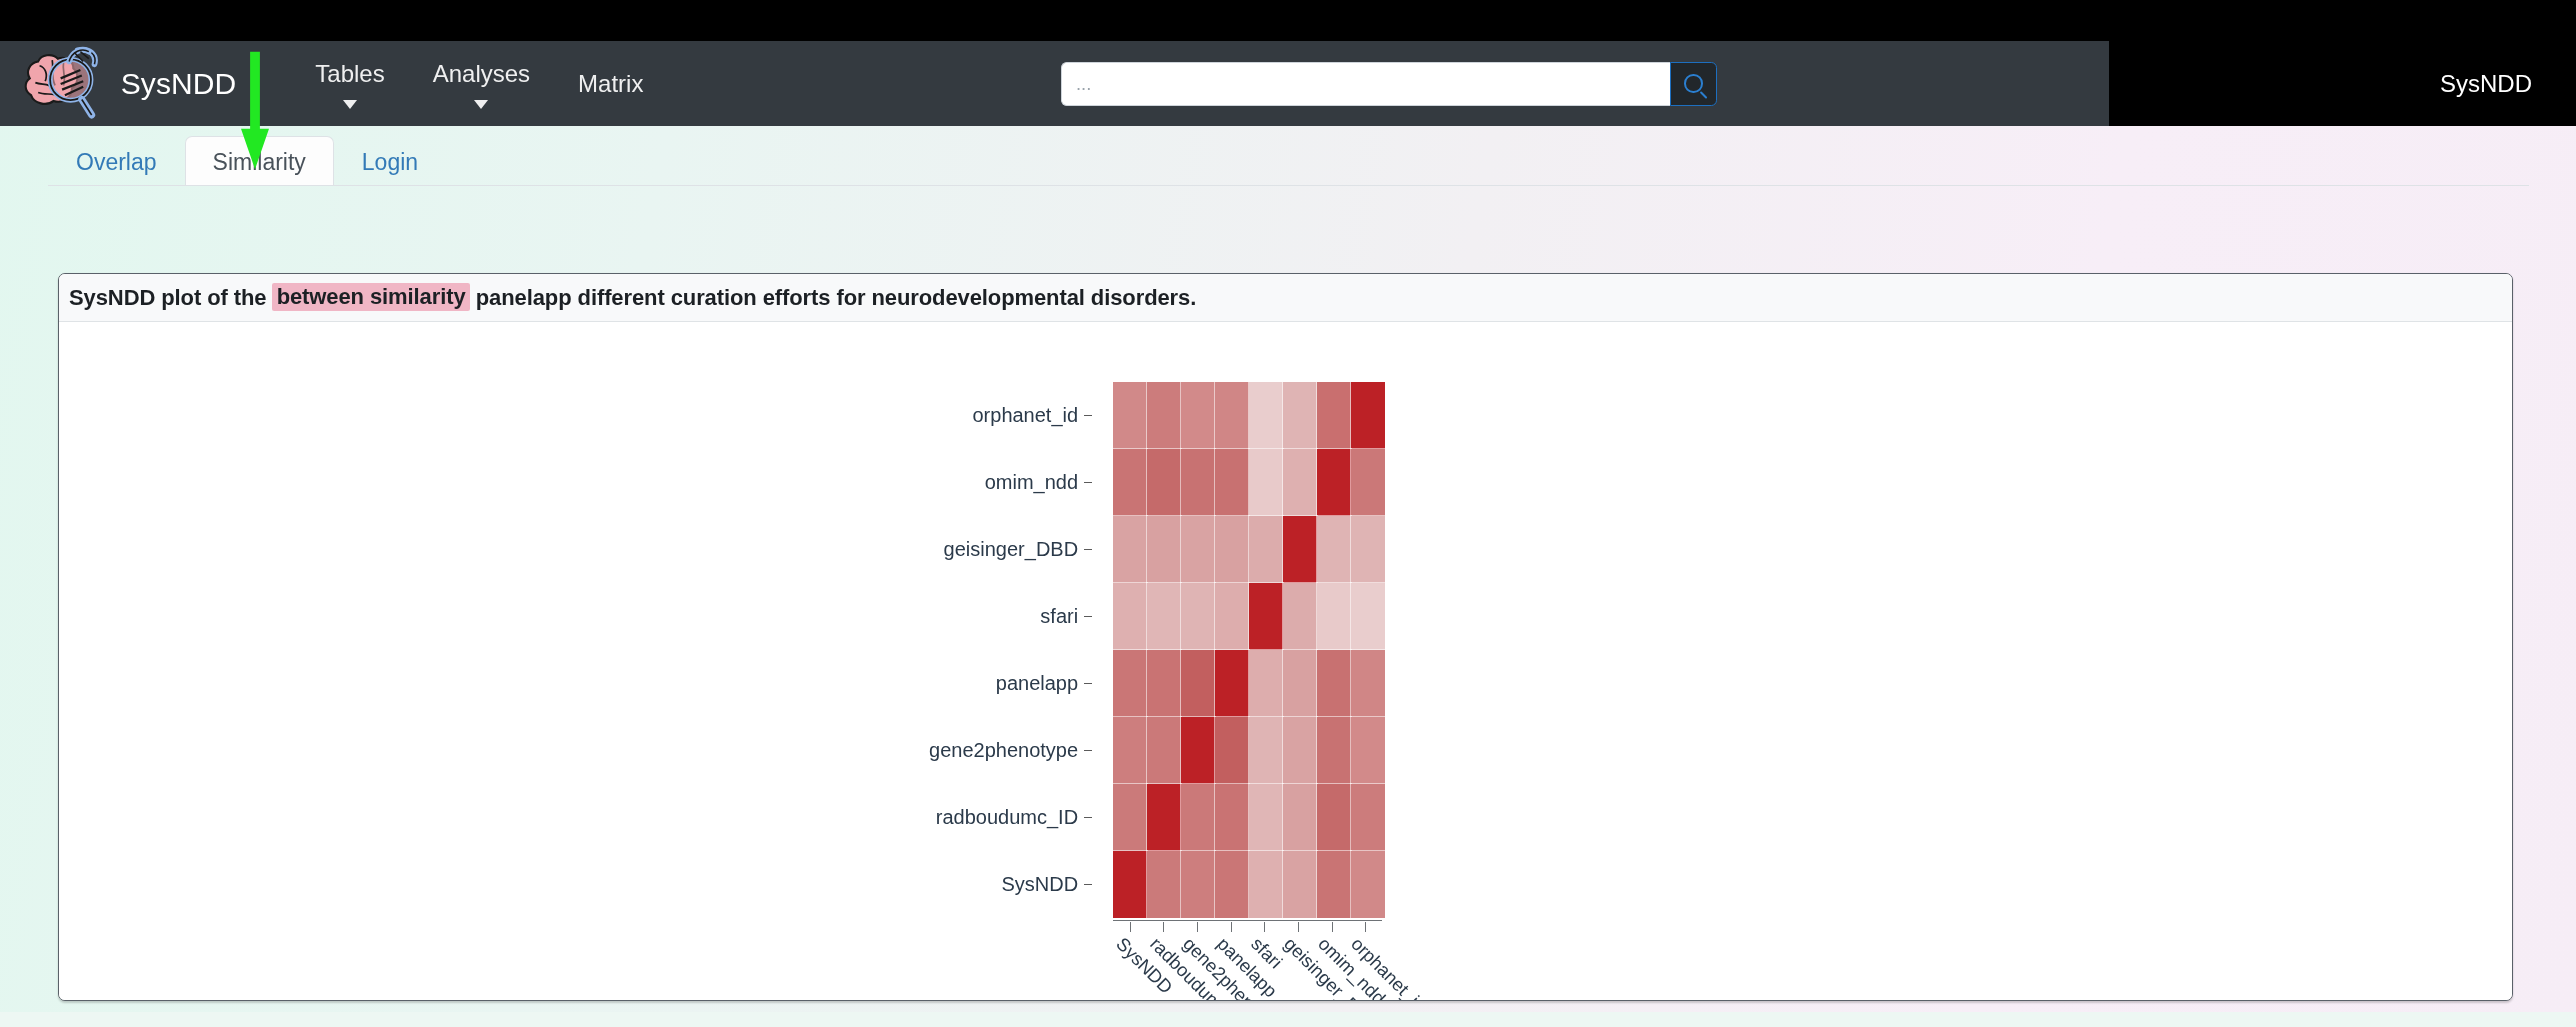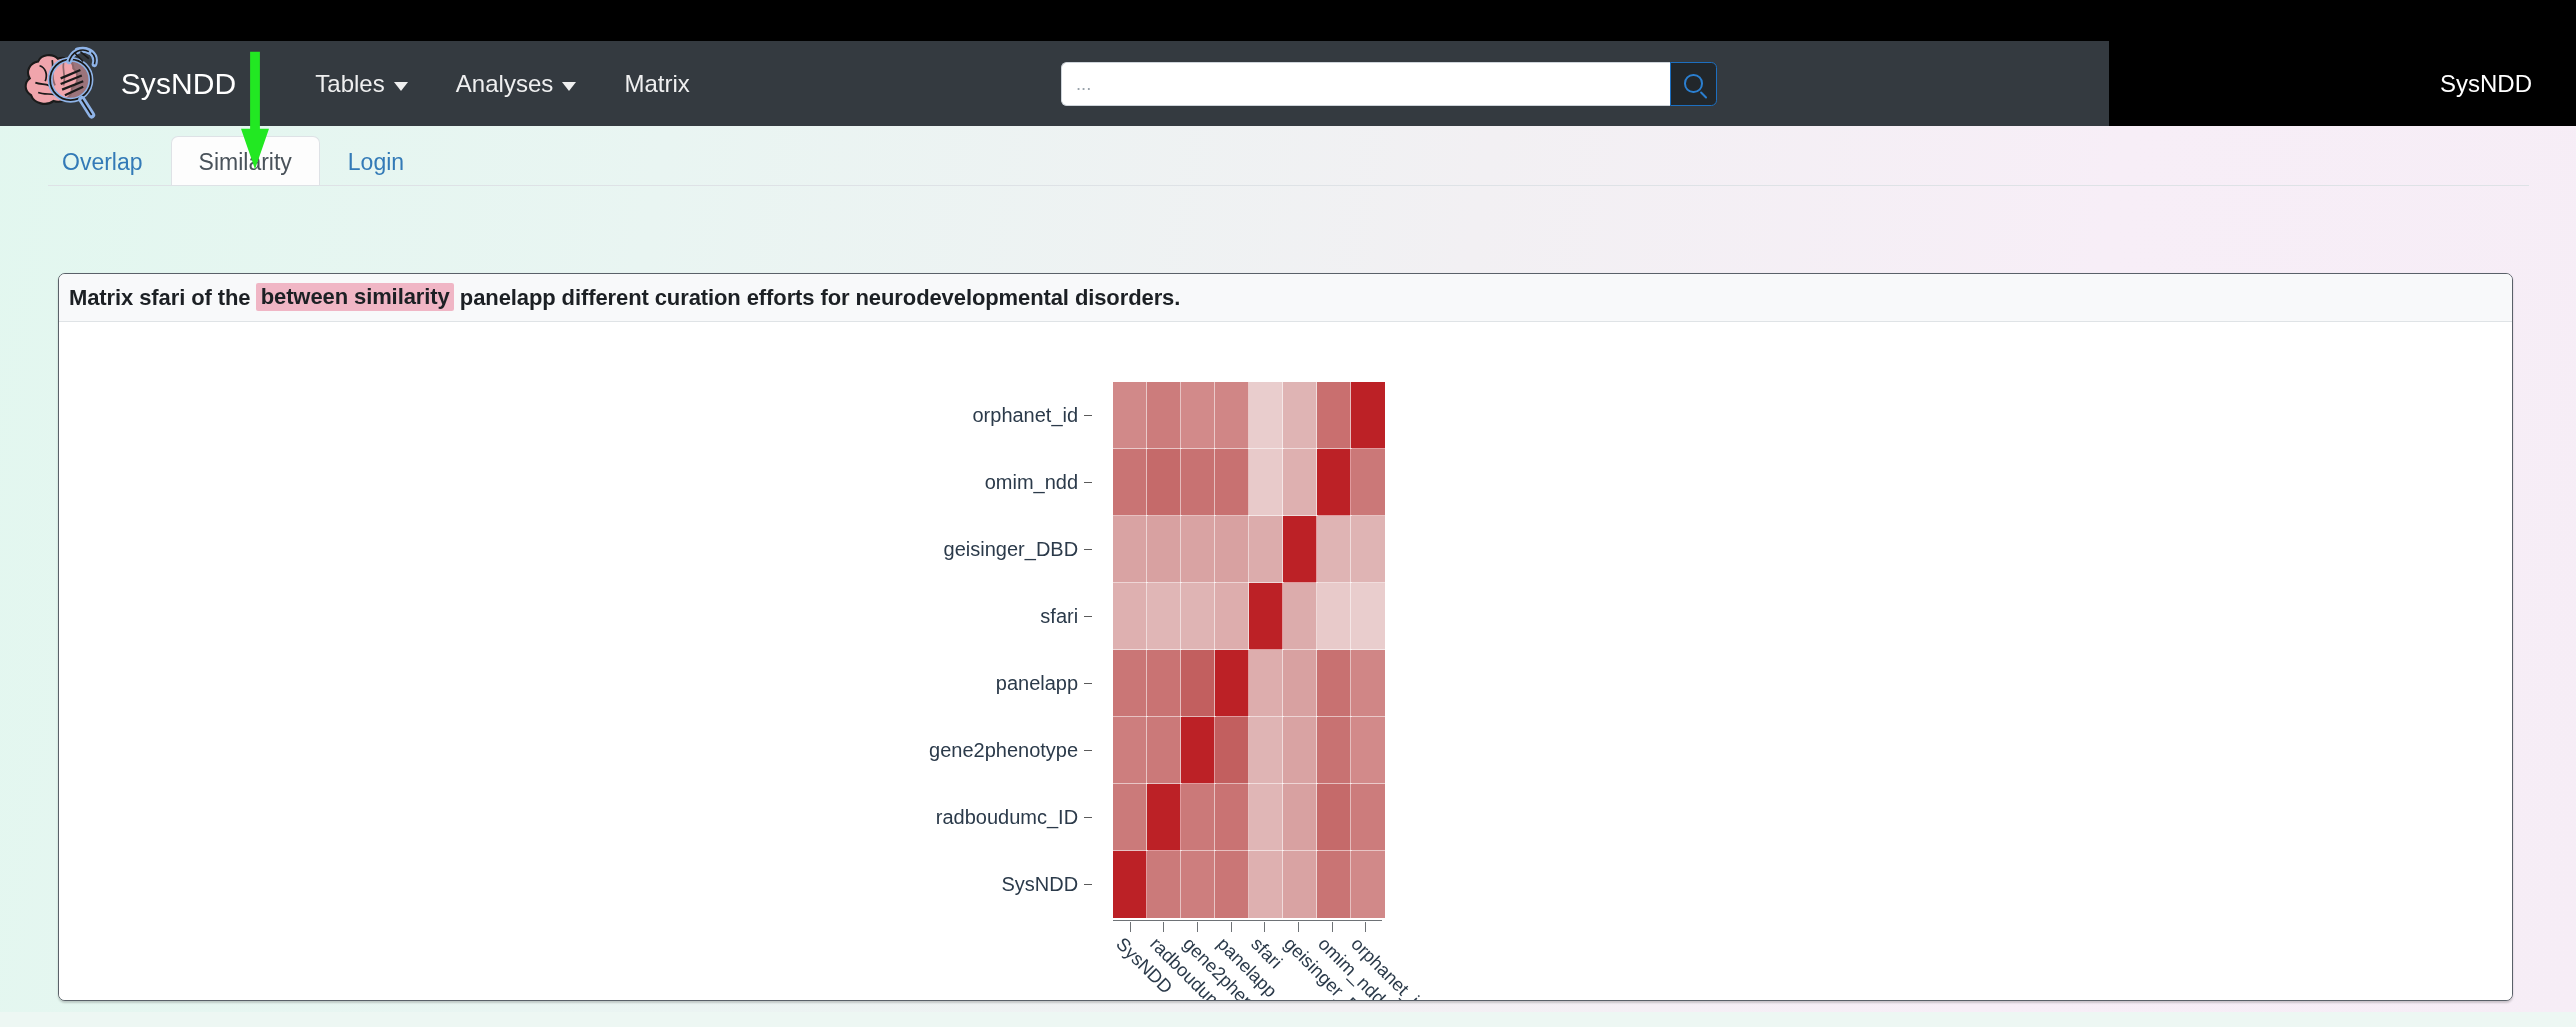--- a/index.html
+++ b/index.html
@@ -43,21 +43,21 @@
   .brand-logo { width: 91px; height: 76px; position: relative; display:block; }
   .brand-text {
     color: #fff; font-size: 30px; font-weight: 400; letter-spacing: 0.1px;
     white-space: nowrap;
   }
 
   .nav-links { display: flex; align-items: center; margin-left: 55px; gap: 0; z-index:3; }
   .nav-link {
     color: rgba(255,255,255,.92); font-size: 24px; padding: 10px 24px;
     white-space: nowrap; display: flex; align-items: center; gap: 9.2px;
-    text-decoration: none; cursor: pointer;
+    text-decoration: none; cursor: pointer; flex-direction: column;
   }
   .caret {
     width: 0; height: 0; border-left: 7.8px solid transparent;
     border-right: 7.8px solid transparent; border-top: 9.2px solid rgba(255,255,255,.92);
     display: inline-block; position: relative; top: 2.8px;
   }
 
   .search-wrap {
     position: absolute; left: 1061px; top: 50%; transform: translateY(-50%);
     display: flex; z-index: 3;
@@ -90,21 +90,21 @@
 
   
   .annot-arrow {
     position: absolute; left: 241px; top: 51px; width: 28px; height: 119px;
     z-index: 9; pointer-events: none;
   }
 
   
   .tabs {
     position: absolute; left: 0; top: 126px; width: 2576px; height: 59px;
-    display: flex; align-items: flex-end; padding-left: 34px;
+    display: flex; align-items: flex-end; padding-left: 48px;
   }
   .tab {
     font-size: 23px; color: #337ab7; padding: 14px 27px 12px 27px;
     border: 0.7px solid transparent; border-bottom: none; cursor: pointer;
     border-radius: 7px 7px 0 0; line-height: 1; position: relative; top: 0.7px;
   }
   .tab.active {
     background: #fdfdfd; color: #49525a; border-color: #dee2e6;
   }
   .tabs-rule {
@@ -256,21 +256,21 @@
 
   <div class="tabs">
     <div class="tab">Overlap</div>
     <div class="tab active">Similarity</div>
     <div class="tab">Login</div>
   </div>
   <div class="tabs-rule"></div>
 
   <div class="card">
     <div class="card-header">
-      <div class="card-title"><span>Matrix sfari of the </span><span class="hl">between similarity</span><span> panelapp different curation efforts for neurodevelopmental disorders.</span></div>
+      <div class="card-title"><span>SysNDD plot of the </span><span class="hl">between similarity</span><span> panelapp different curation efforts for neurodevelopmental disorders.</span></div>
     </div>
 
     <div class="card-body">
       <div class="plot">
         <div class="ylabels">
             <div class="ylabel">
               <span>orphanet_id</span>
               <span class="tick"></span>
             </div>
             <div class="ylabel">

